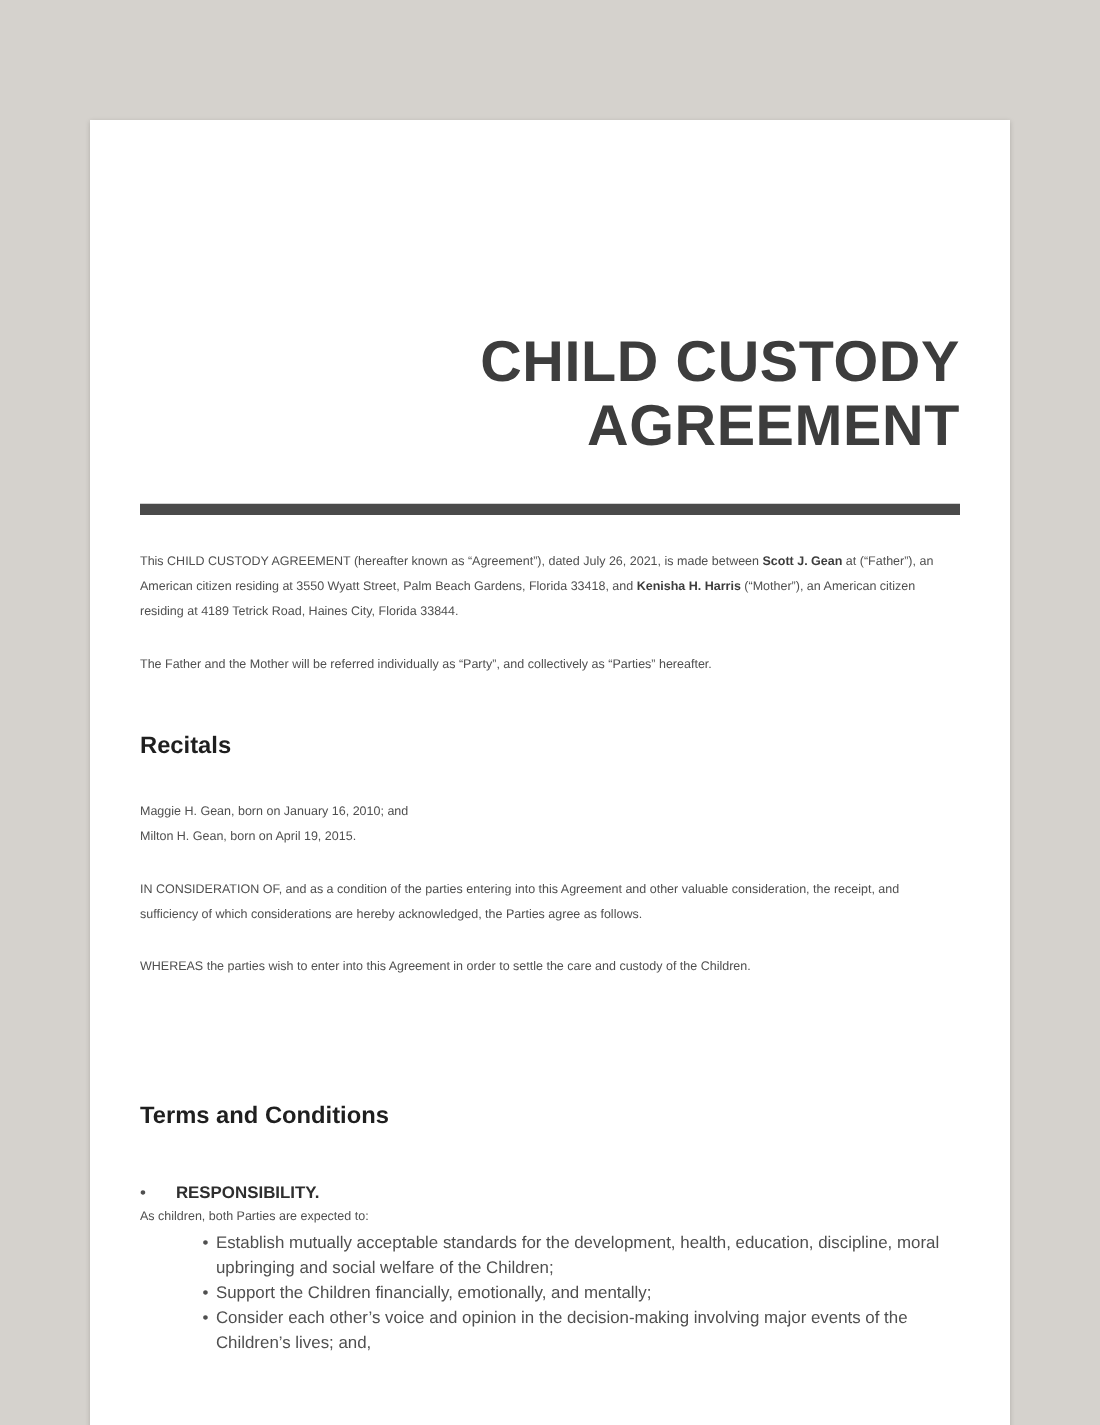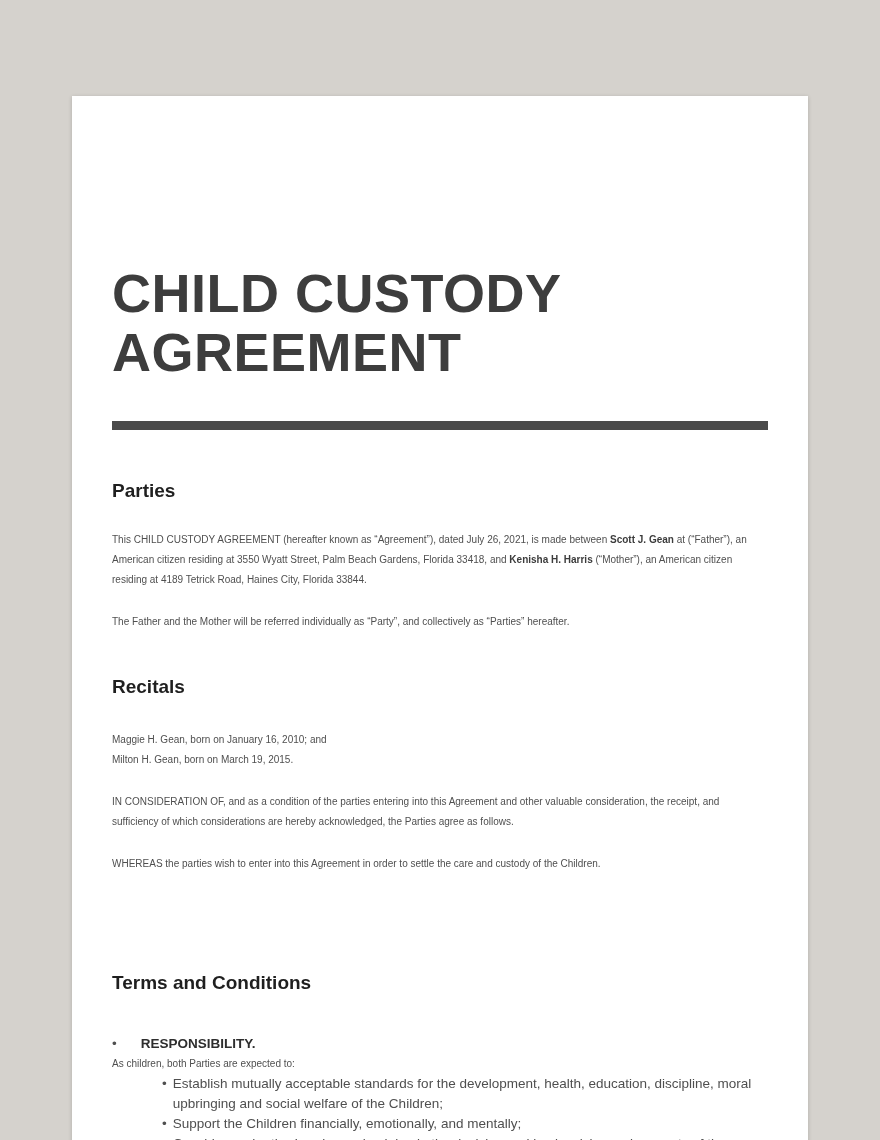--- a/index.html
+++ b/index.html
@@ -26,24 +26,24 @@
     left: 72px;
     top: 96px;
     width: 736px;
     height: 1100px; 
     background: #ffffff;
     box-shadow: 0 1px 4px rgba(0,0,0,0.18);
     padding: 168px 40px 0 40px;
   }
 
   h1.doc-title {
-    font-size: 54px;
+    font-size: 46px;
     font-weight: 700;
     color: #3d3d3d;
-    text-align: left;
+    text-align: right;
     letter-spacing: 0.5px;
     line-height: 1.1;
   }
 
   .divider {
     margin-top: 38px;
     height: 9px;
     background: #4a4a4a;
     width: 100%;
   }
@@ -114,34 +114,33 @@
 <body>
 
 <div class="canvas">
   <div class="page">
 
     <h1 class="doc-title">CHILD CUSTODY AGREEMENT</h1>
 
     <div class="divider"></div>
 
     <section class="sec-parties">
-      <h2 class="section-heading">Parties</h2>
 
       <p class="body-text mt-intro"><span>This CHILD CUSTODY AGREEMENT (hereafter known as “Agreement”), dated July 26, 2021, is made between </span><strong>Scott J. Gean</strong><span> at (“Father”), an American citizen residing at 3550 Wyatt Street, Palm Beach Gardens, Florida 33418, and </span><strong>Kenisha H. Harris</strong><span> (“Mother”), an American citizen residing at 4189 Tetrick Road, Haines City, Florida 33844.</span></p>
 
       <p class="body-text mt-para">The Father and the Mother will be referred individually as “Party”, and collectively as “Parties” hereafter.</p>
     </section>
 
     <section class="sec-recitals">
       <h2 class="section-heading">Recitals</h2>
 
 
       <div class="children-group">
         <p class="body-text">Maggie H. Gean, born on January 16, 2010; and</p>
-        <p class="body-text">Milton H. Gean, born on March 19, 2015.</p>
+        <p class="body-text">Milton H. Gean, born on April 19, 2015.</p>
       </div>
 
       <p class="body-text mt-para">IN CONSIDERATION OF, and as a condition of the parties entering into this Agreement and other valuable consideration, the receipt, and sufficiency of which considerations are hereby acknowledged, the Parties agree as follows.</p>
 
       <p class="body-text mt-para">WHEREAS the parties wish to enter into this Agreement in order to settle the care and custody of the Children.</p>
     </section>
 
     <section class="sec-terms">
       <h2 class="section-heading">Terms and Conditions</h2>
 

